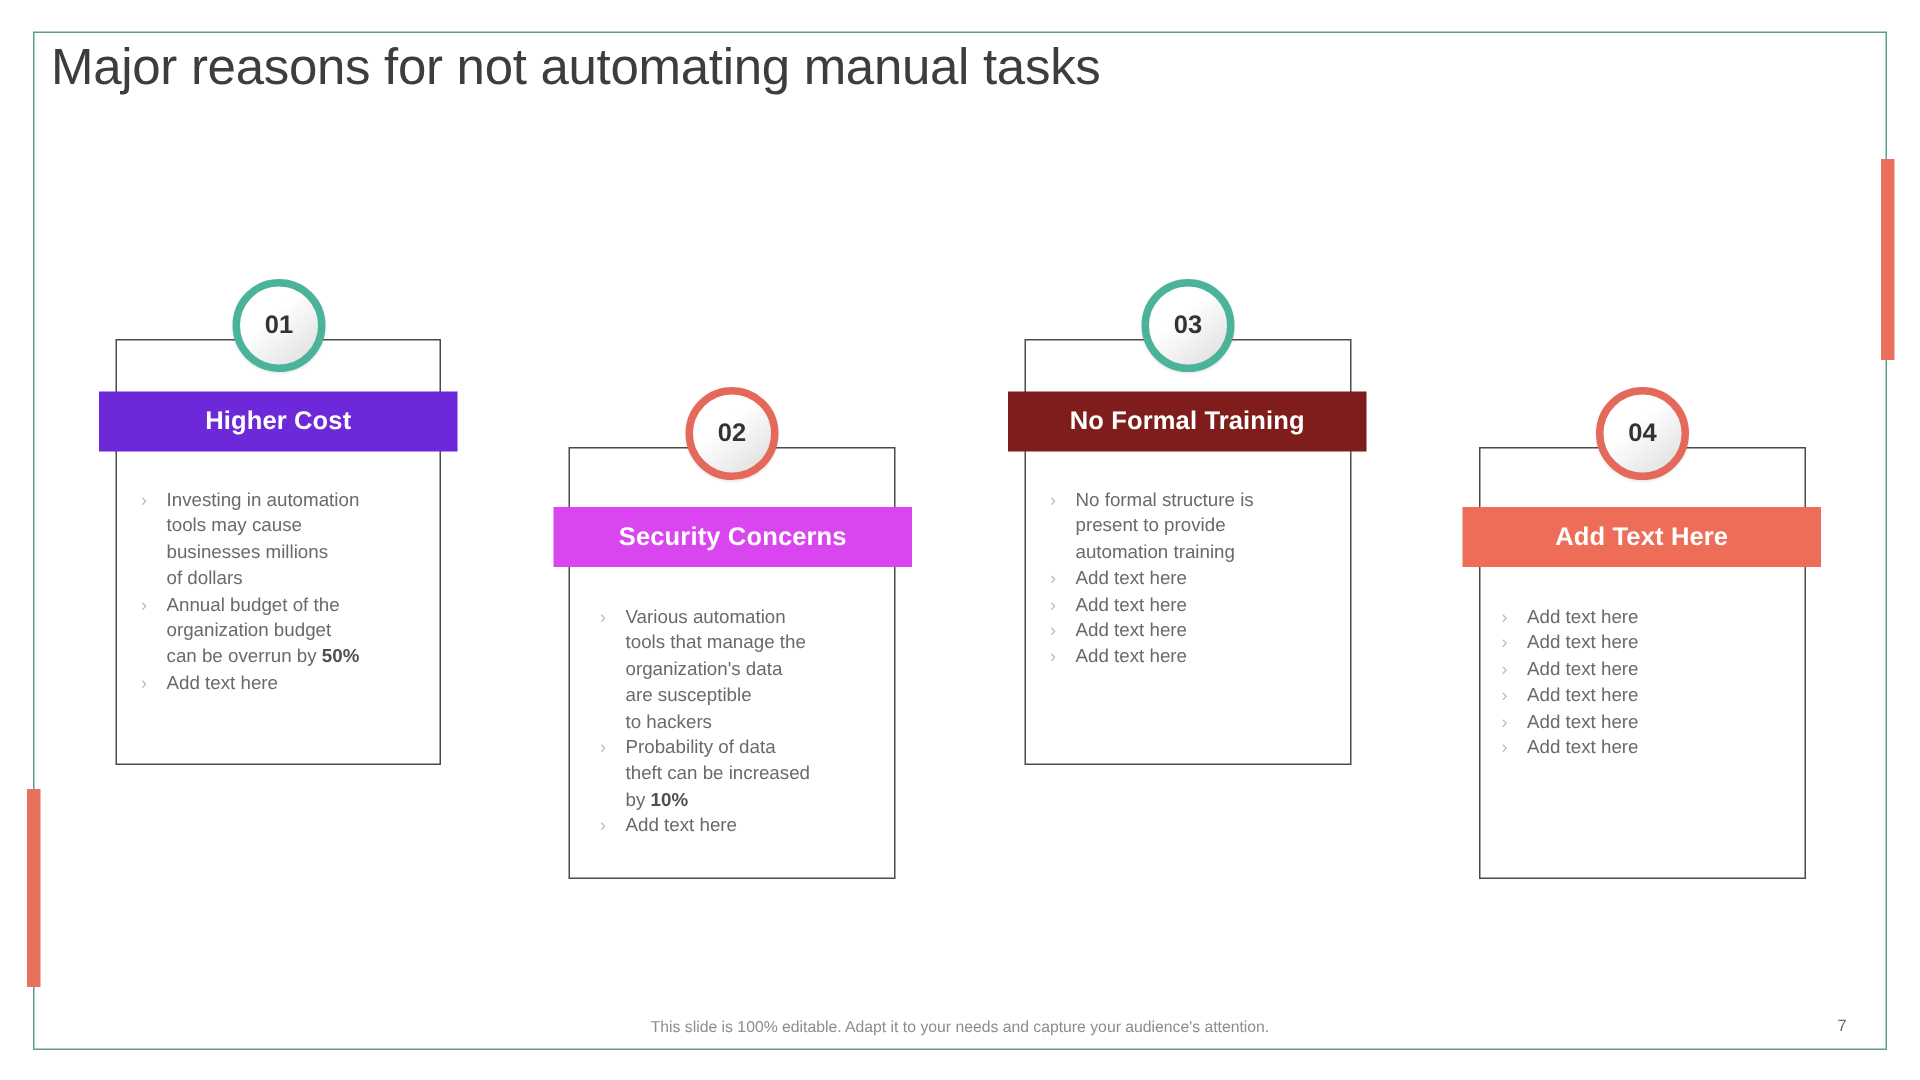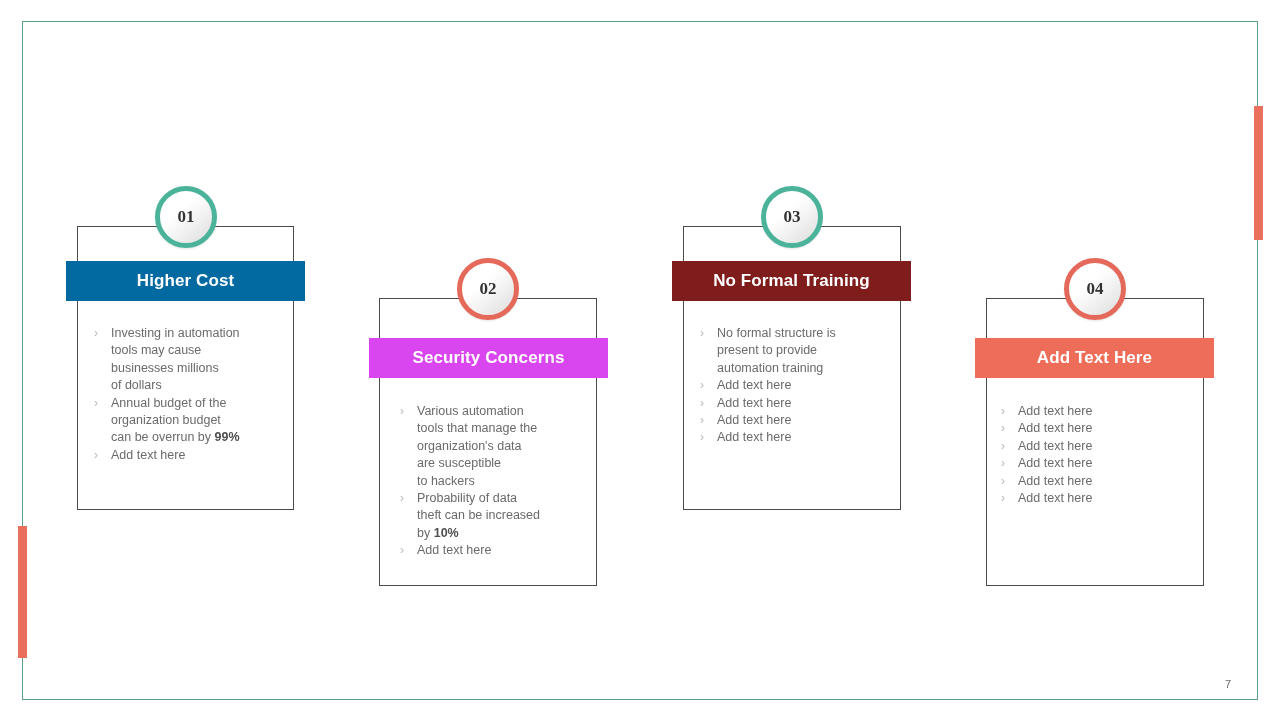--- a/index.html
+++ b/index.html
@@ -95,21 +95,20 @@
     box-sizing: border-box;
     border: 5px solid #4bb39a;
     background: linear-gradient(140deg, #ffffff 0%, #ffffff 38%, #f2f2f2 62%, #dcdcdc 100%);
     display: flex;
     align-items: center;
     justify-content: center;
     font-size: 17px;
     font-weight: bold;
     color: #333333;
     box-shadow: 0 1px 2px rgba(0,0,0,0.10);
-    font-family: Liberation Serif, serif;
   }
   .card-badge.red { border-color: #e4695a; }
 
   .bullets {
     position: absolute;
     list-style: none;
     margin: 0;
     padding: 0;
   }
   .bullets li {
@@ -155,42 +154,43 @@
 </style>
 </head>
 <body>
 
 <div id="slide">
 
   <div class="frame"></div>
   <div class="side-bar left"></div>
   <div class="side-bar right"></div>
 
+  <div class="page-title">Major reasons for not automating manual tasks</div>
 
   <div class="card">
     <div class="card-box" style="left:77px; top:226px; width:217px; height:284px;"></div>
-    <div class="card-banner" style="left:66px; top:261px; width:239px; height:40px; background:#0369a1;">
+    <div class="card-banner" style="left:66px; top:261px; width:239px; height:40px; background:#6d28d9;">
       <span>Higher Cost</span>
     </div>
     <div class="card-badge" style="left:155px; top:186px;">
       <span>01</span>
     </div>
     <ul class="bullets" style="left:94px; top:325px; width:190px;">
       <li>
         <span class="chev">›</span>
         <span class="btxt">Investing  in automation
 tools may cause
 businesses millions
 of dollars</span>
       </li>
       <li>
         <span class="chev">›</span>
         <span class="btxt"><span>Annual  budget of the
 organization  budget
-can be overrun by </span><b>99%</b></span>
+can be overrun by </span><b>50%</b></span>
       </li>
       <li>
         <span class="chev">›</span>
         <span class="btxt">Add text here</span>
       </li>
     </ul>
   </div>
 
   <div class="card">
     <div class="card-box" style="left:379px; top:298px; width:218px; height:288px;"></div>
@@ -285,15 +285,16 @@
         <span class="chev">›</span>
         <span class="btxt">Add text here</span>
       </li>
       <li>
         <span class="chev">›</span>
         <span class="btxt">Add text here</span>
       </li>
     </ul>
   </div>
 
+  <div class="footer-note">This slide is 100% editable. Adapt it to your needs and capture your audience's attention.</div>
   <div class="page-number">7</div>
 
 </div>
 
 </body></html>

